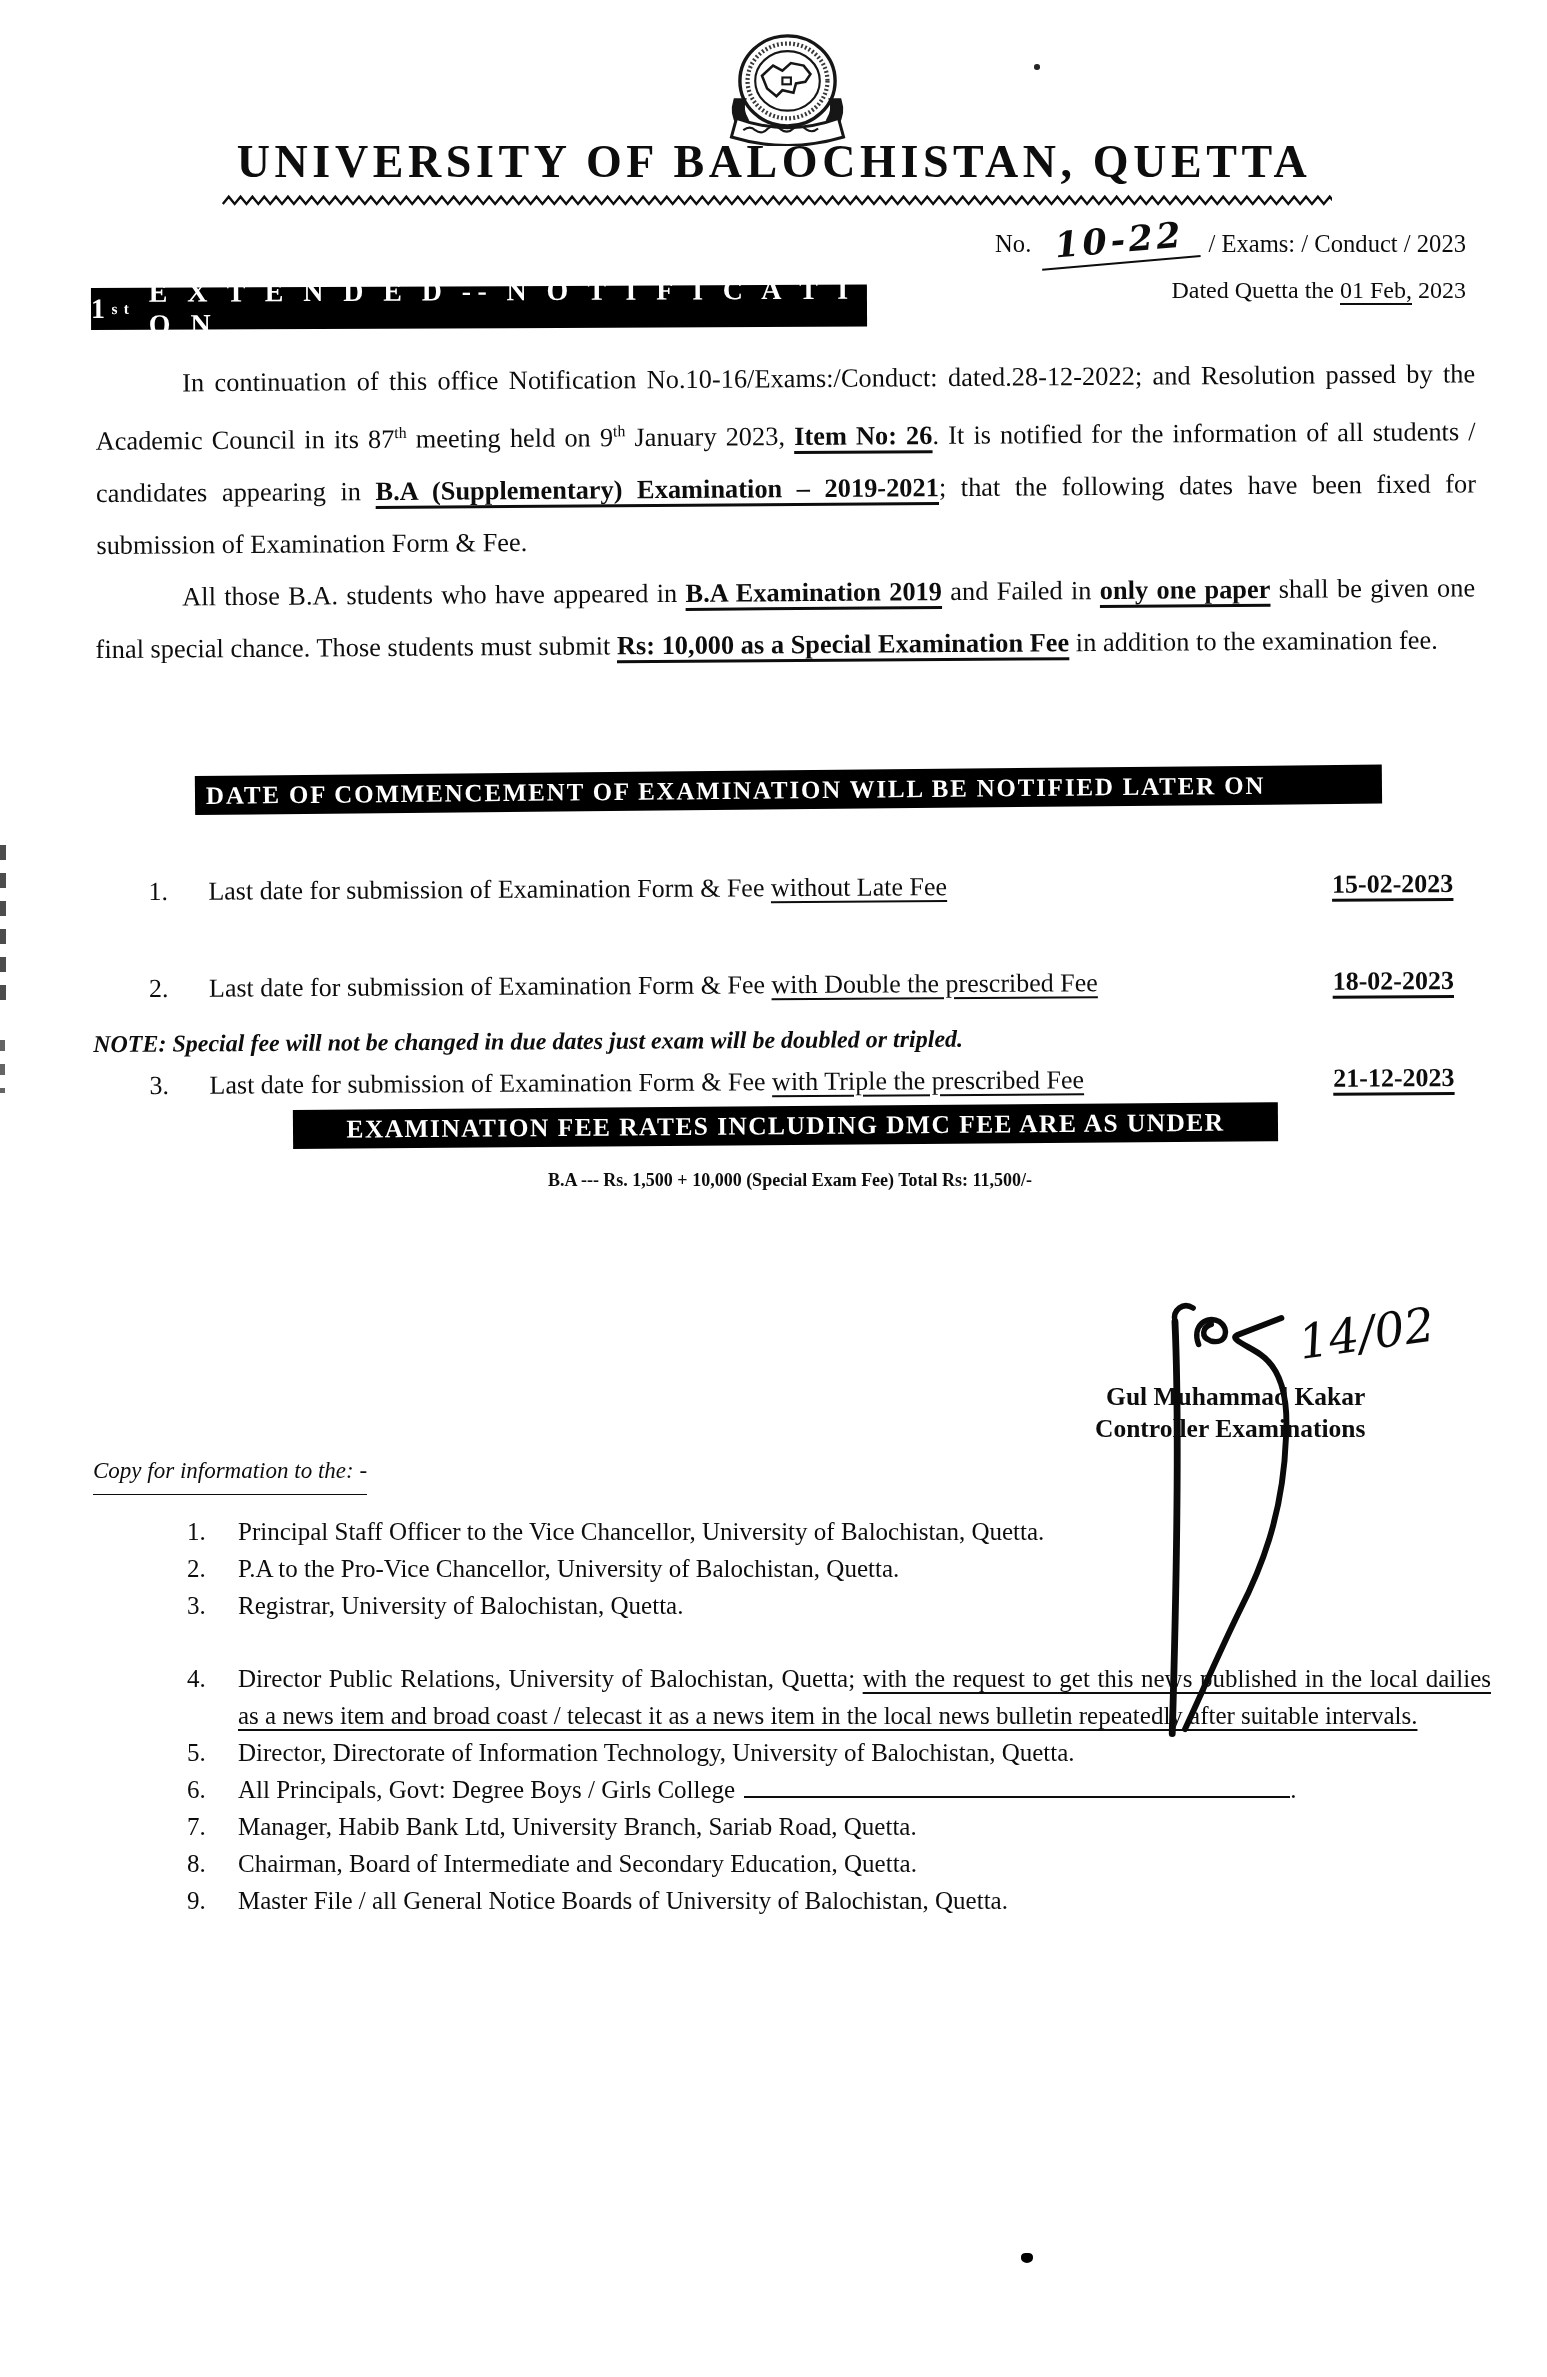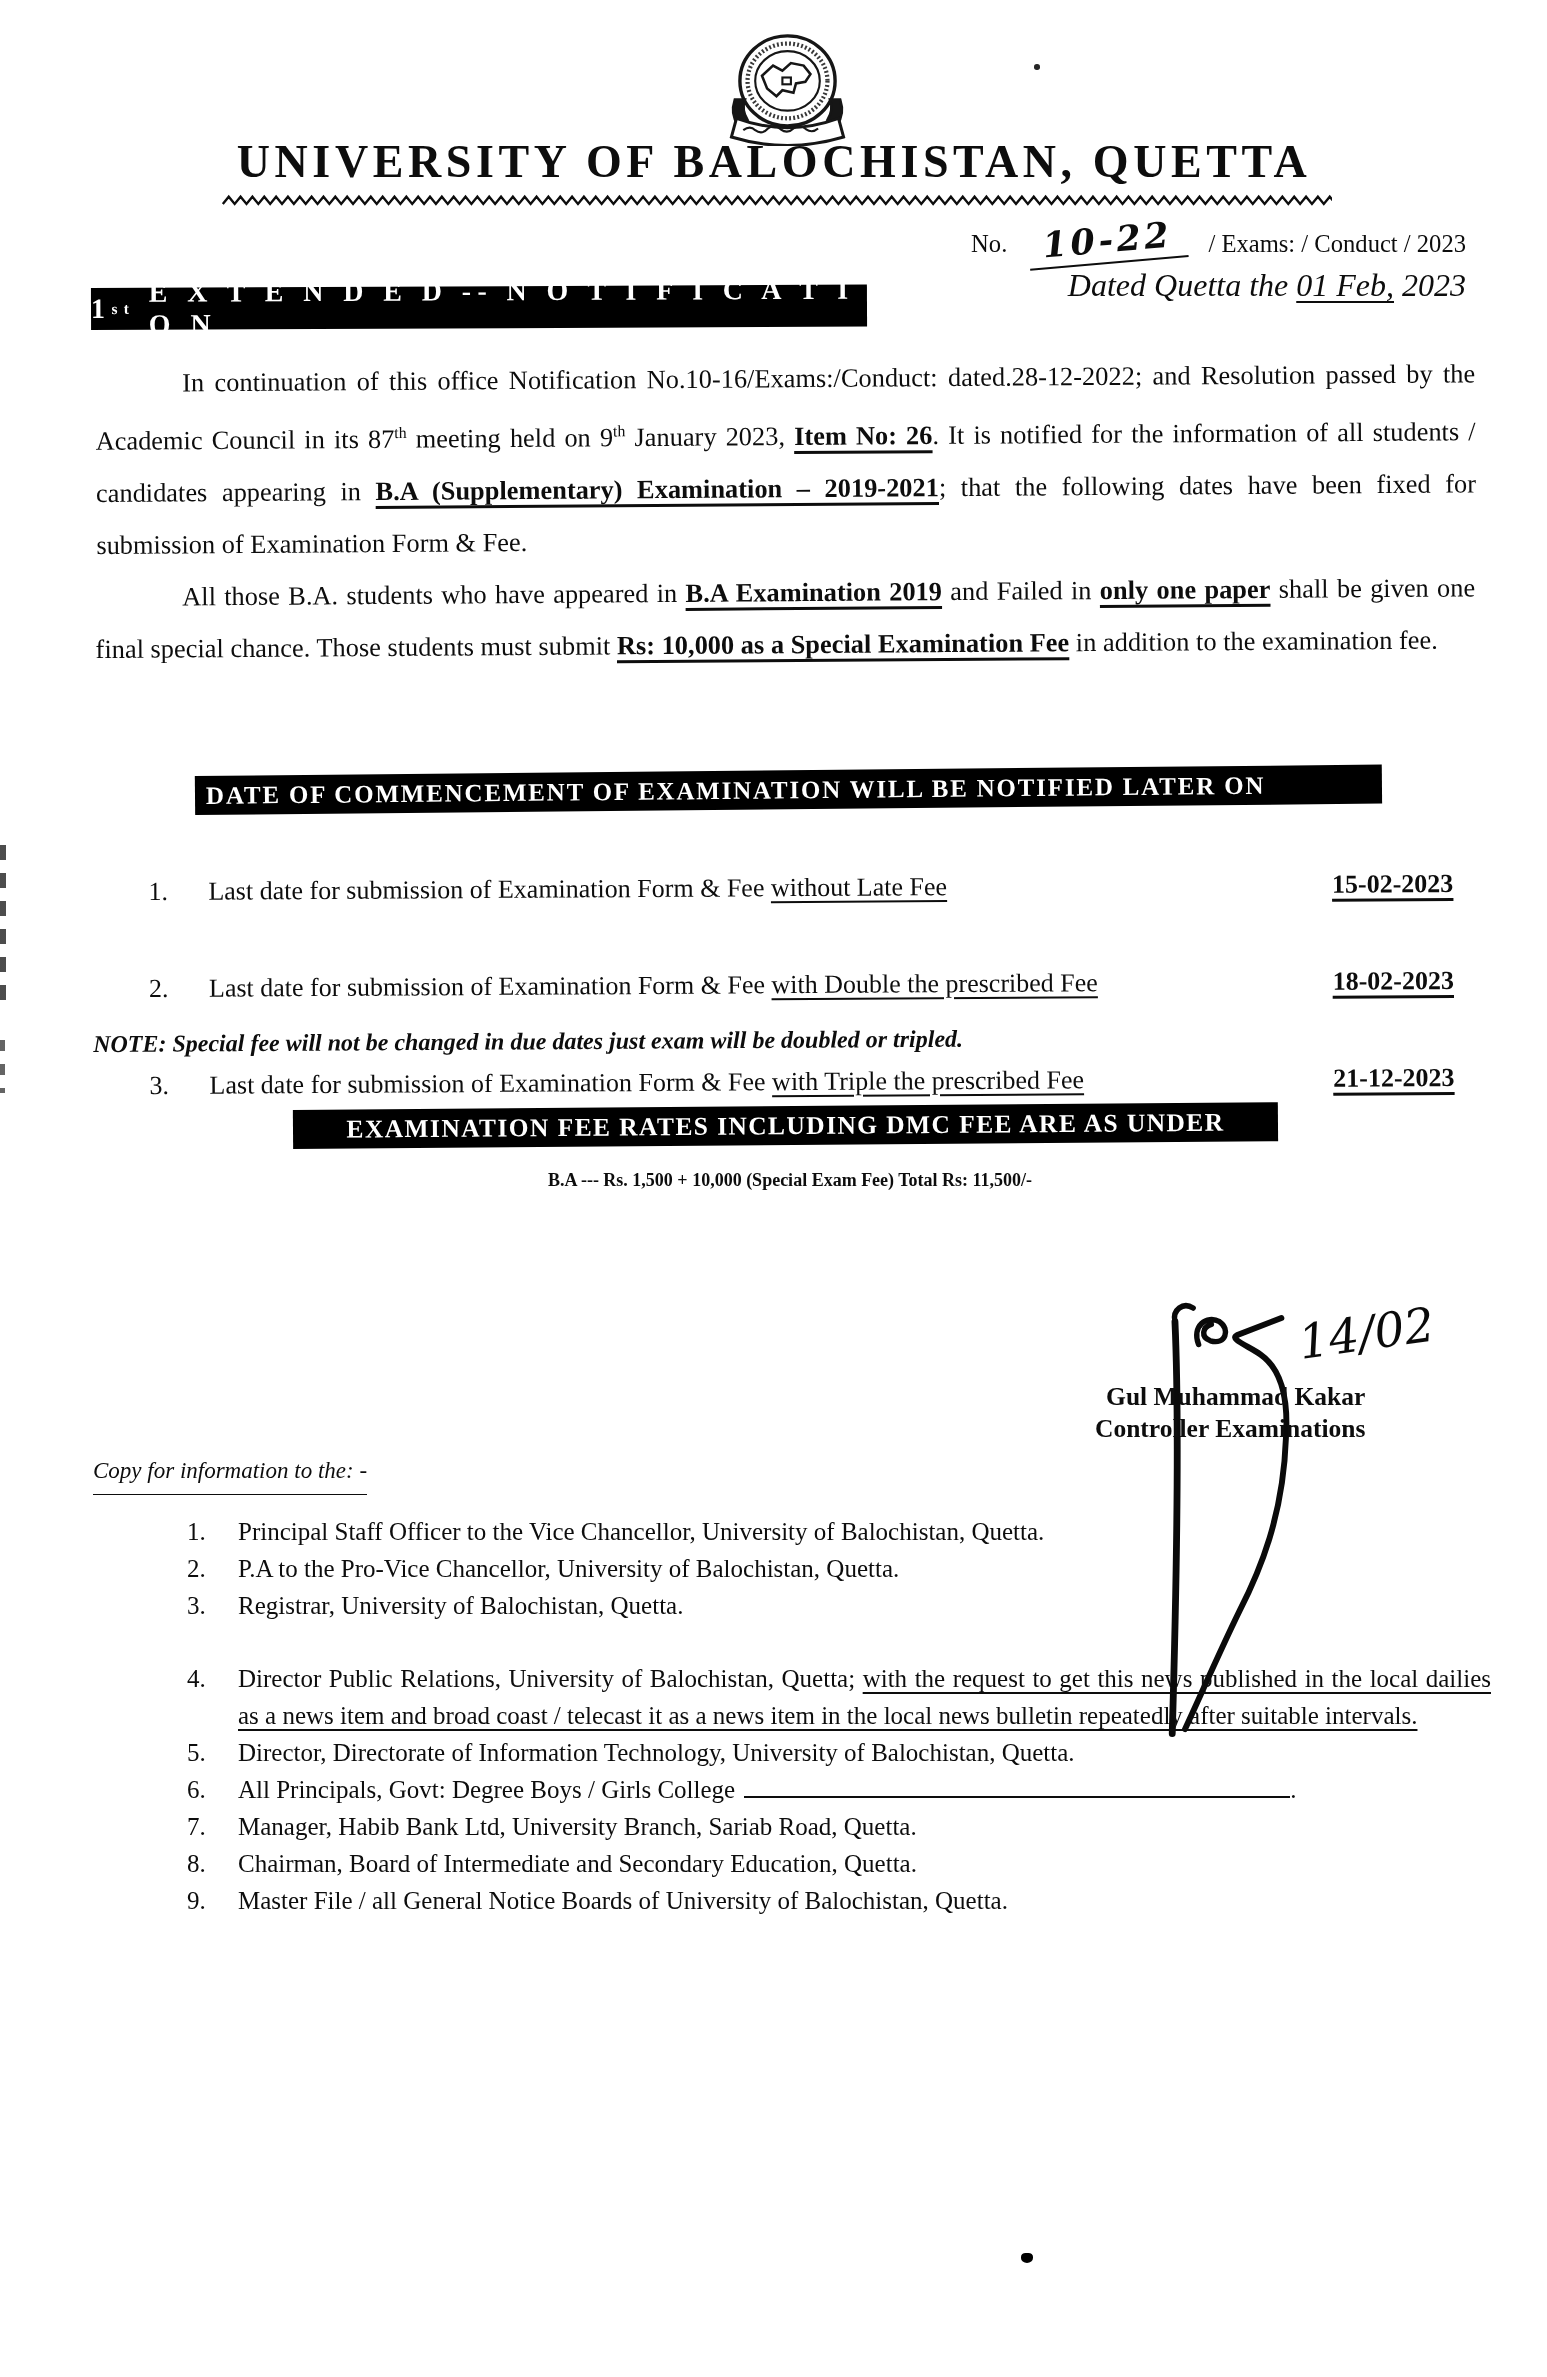--- a/index.html
+++ b/index.html
@@ -11,27 +11,27 @@
 
   
   .logo{left:694px;top:25.5px;width:187px;height:120px;}
   .page-title{
     left:0;top:135px;width:100%;text-align:center;
     font-size:46px;font-weight:bold;letter-spacing:4.6px;white-space:nowrap;
   }
   .title-zigzag{left:221px;top:193px;width:1111px;height:14.6px;}
 
   .ref-block{right:82px;top:219px;display:flex;flex-direction:column;align-items:flex-end;}
-  .ref-line{display:flex;align-items:baseline;gap:21px;font-size:24.6px;white-space:nowrap;}
+  .ref-line{display:flex;align-items:baseline;gap:9px;font-size:24.6px;white-space:nowrap;}
   .ref-value{
     font-family:"DejaVu Serif", serif;font-style:italic;font-weight:bold;
     font-size:35px;letter-spacing:3.6px;transform:rotate(-5deg);
     border-bottom:2.7px solid #0d0d0d;padding:0 14.6px 1.8px 14.6px;display:inline-block;
   }
-  .dated-line{font-size:32px;margin-top:3px;white-space:nowrap;font-style:italic;}
+  .dated-line{font-size:24px;margin-top:13px;white-space:nowrap;}
   .u2{ text-decoration:underline;text-decoration-thickness:2.3px;text-underline-offset:4.6px;}
 
   
   .banner{
     background:#000;color:#fff;font-weight:bold;display:flex;align-items:center;
     transform-origin:left center;
   }
   .banner1{left:91px;top:288px;width:776px;height:42px;font-size:28px;letter-spacing:6.4px;
     justify-content:center;transform:rotate(-0.25deg);}
   .banner2{left:195px;top:776px;width:1176px;height:39px;font-size:25px;letter-spacing:1.8px;

